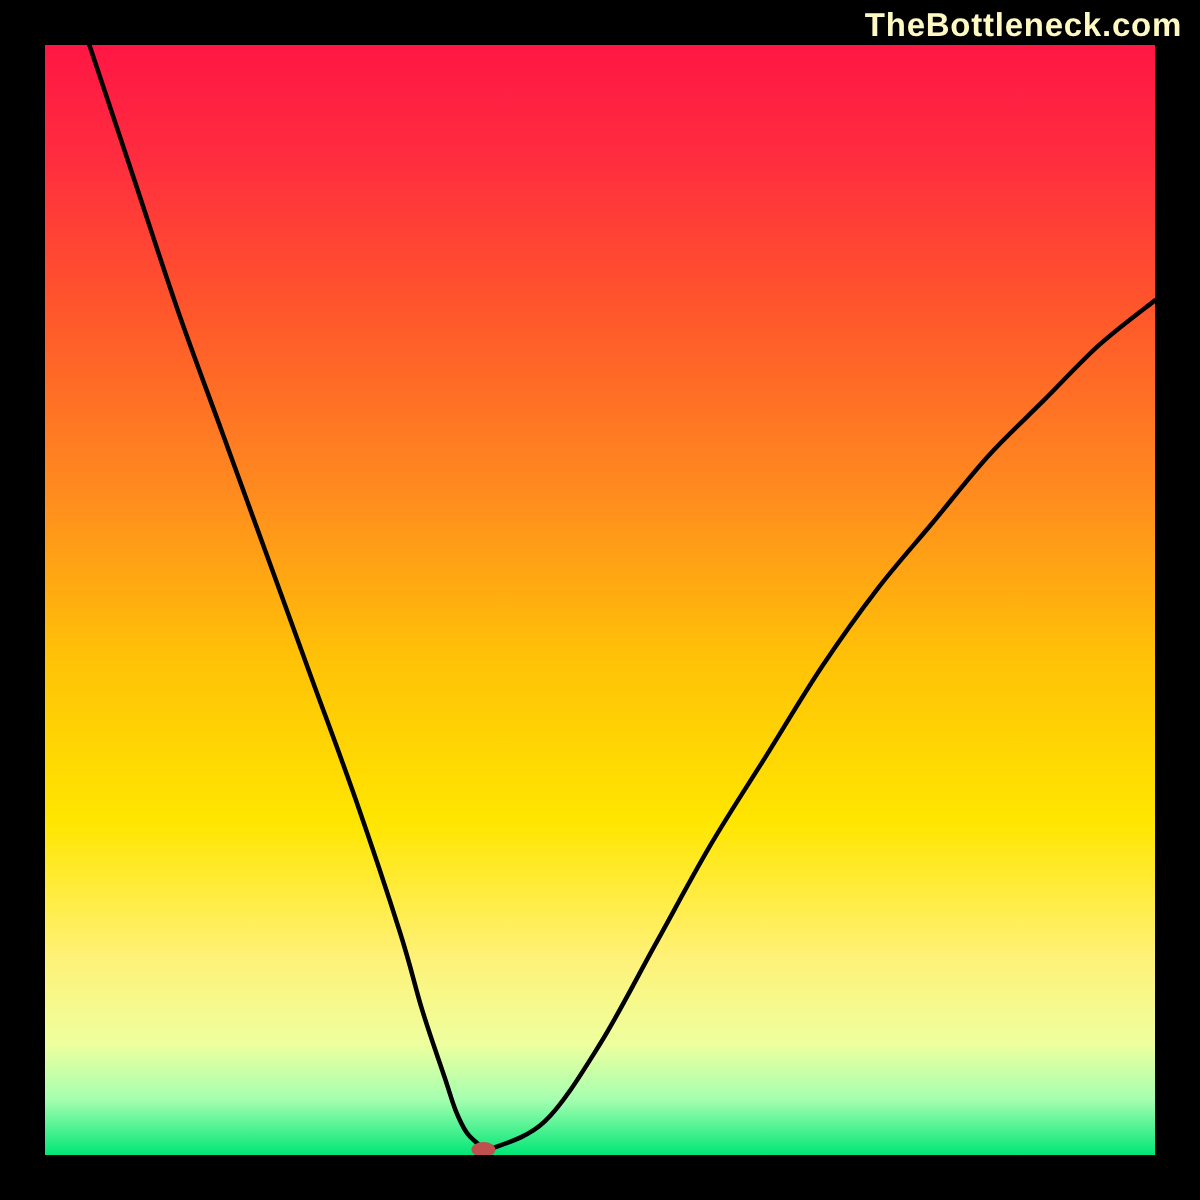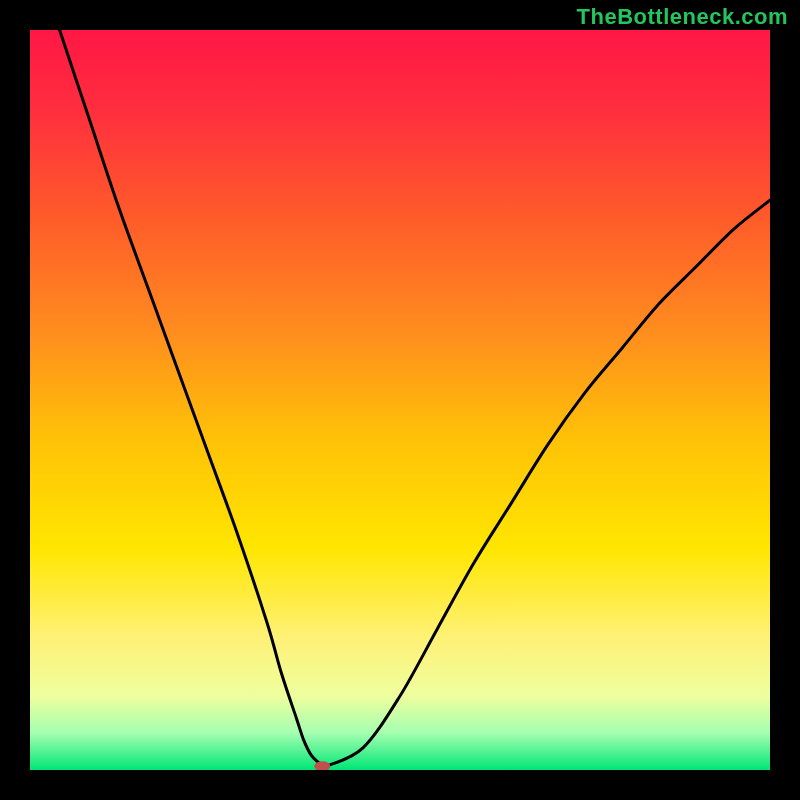--- a/index.html
+++ b/index.html
@@ -14,21 +14,21 @@
   .frame {
     position: relative;
     width: 800px;
     height: 800px;
     background: #000;
   }
   .watermark {
     position: absolute;
     top: 4px;
     right: 12px;
-    color: #22c55e;
+    color: #fef9c3;
     font-size: 22px;
     font-weight: bold;
     letter-spacing: 0.5px;
     z-index: 10;
   }
   .plot {
     position: absolute;
     left: 30px;
     top: 30px;
     width: 740px;

